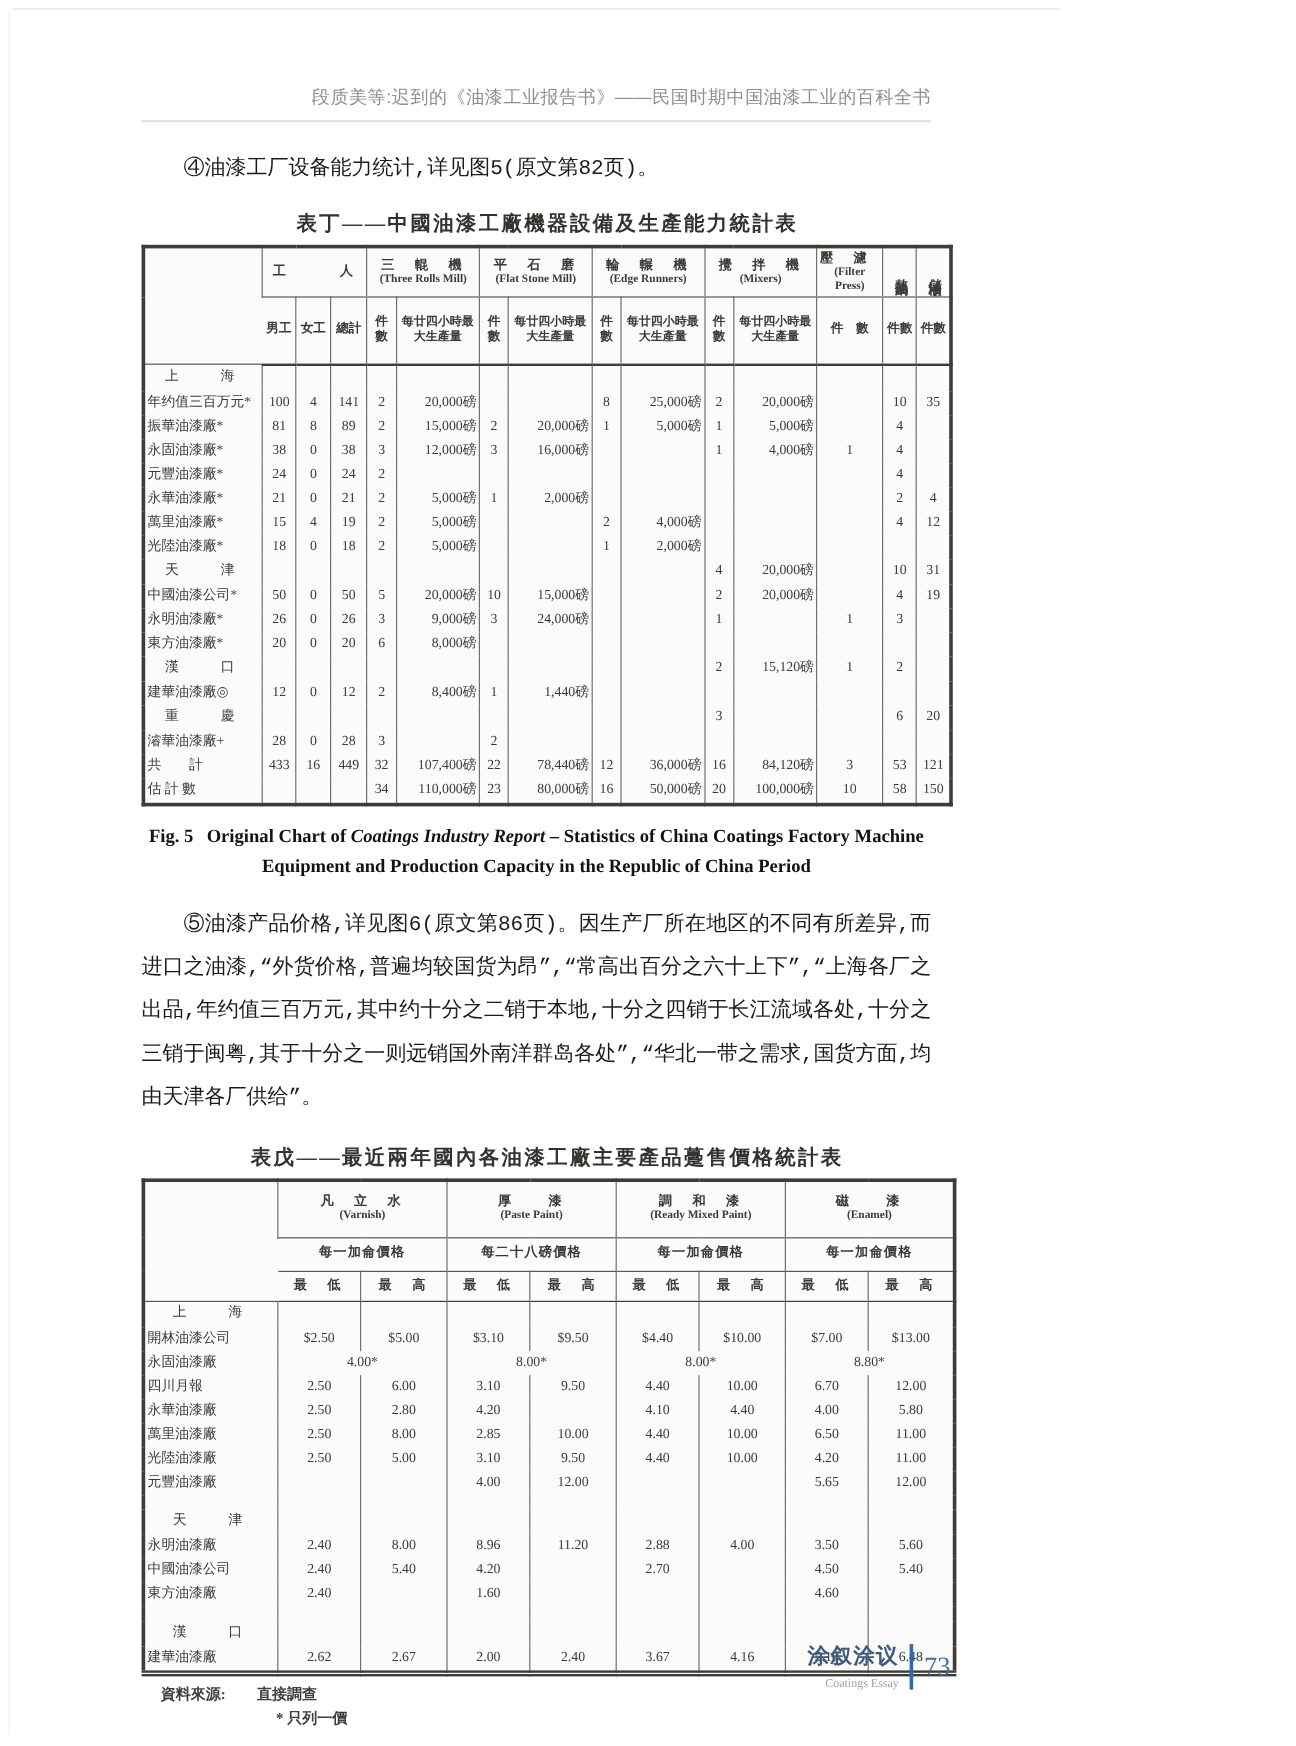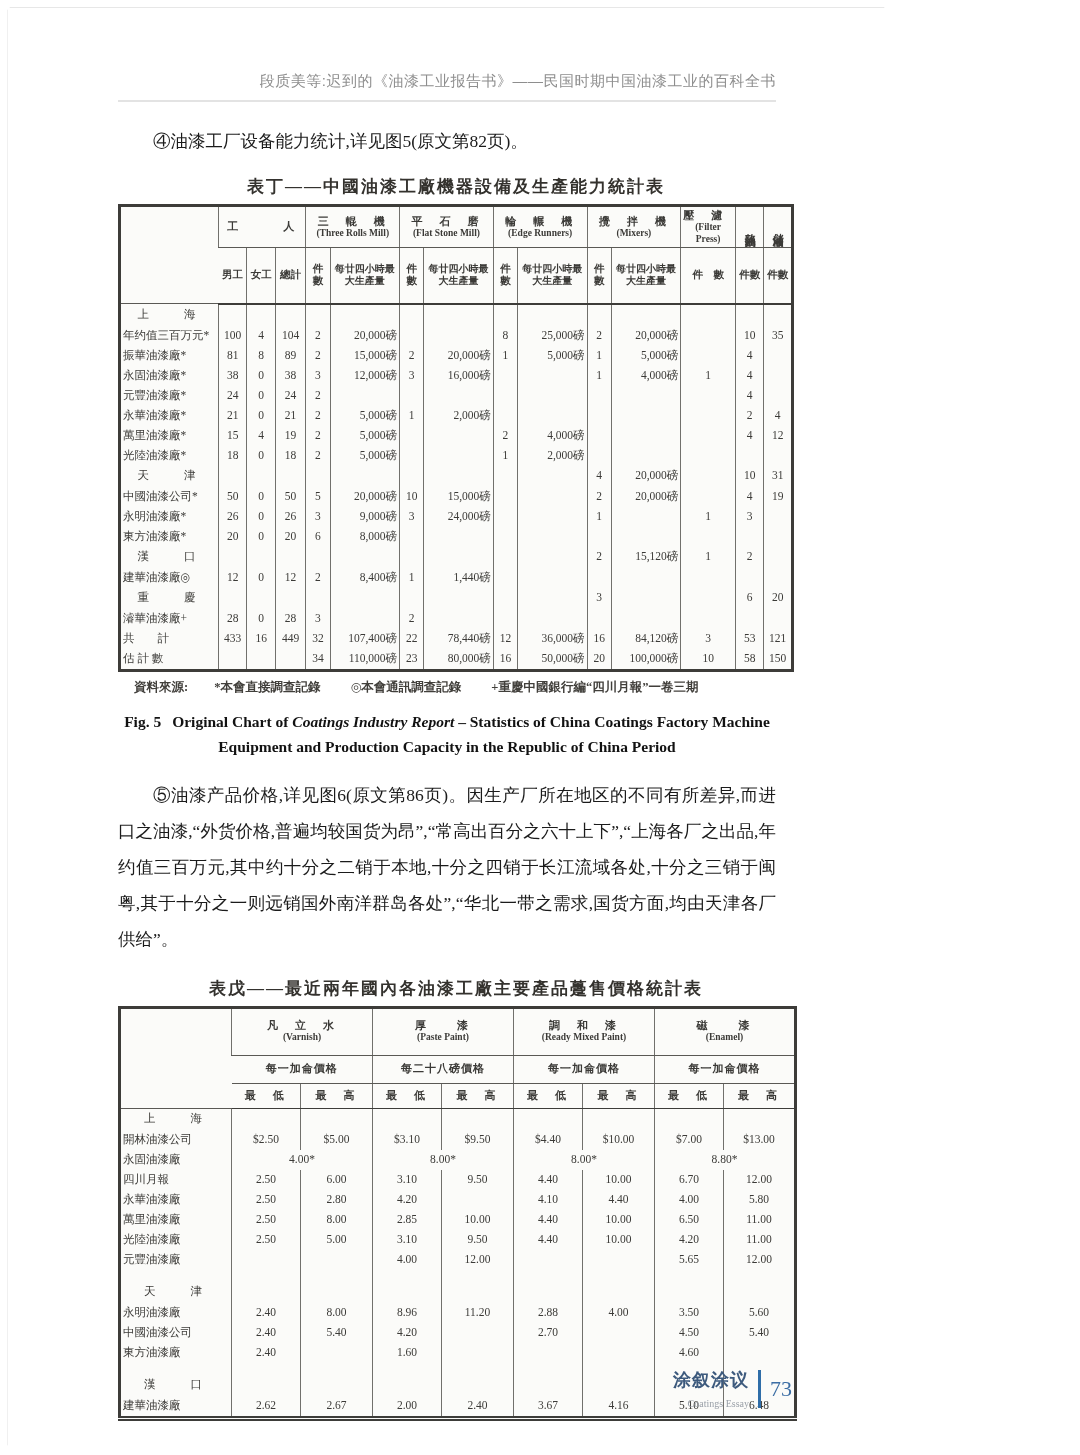--- a/index.html
+++ b/index.html
@@ -6,21 +6,21 @@
   .page { width:894px; height:1455px; position:relative; background:#fff;
           font-family:"Liberation Serif","DejaVu Serif",serif; color:#1f1f1f; overflow:hidden;border-radius:29px; }
   .edge-top { position:absolute; top:7px; left:0; width:100%; height:1px; background:#e7e7e7; }
   .edge-left { position:absolute; left:7px; top:0; width:1px; height:100%; background:#f0f0f0; }
   .content { padding:0 118px; }
 
   .running-header { padding-top:72px; text-align:right;
       font-family:"Liberation Sans","DejaVu Sans",sans-serif; font-size:15px; color:#8e8e8e; letter-spacing:.5px; }
   .header-rule { margin-top:9px; height:2px; background:#e3e3e3; }
 
-  .para { font-size:17.5px; line-height:36px; text-align:justify; text-indent:2em; color:#1b1b1b; margin:0; }
+  .para { font-size:17.5px; line-height:36px; text-align:justify; text-indent:2em; color:#1b1b1b; margin:0;font-family:Liberation Mono, monospace; }
   .para.p1 { margin-top:21px; }
   .para.p2 { margin-top:18px; }
 
   
   .figure { width:676px; margin:16px auto 0; color:#3b3a37; }
   .fig-title { text-align:center; font-weight:bold; font-size:17px; letter-spacing:2px; color:#34322e; }
   table.scan { width:100%; border-collapse:collapse; table-layout:fixed; margin-top:6px;
                background:#fbfbf9; border:3px solid #3d3c39; font-size:11.5px; line-height:1.2; color:#3b3a37; }
   table.scan th, table.scan td { padding:0 2px; border-left:1px solid #71706c; overflow:hidden; }
   table.scan th:first-child, table.scan td:first-child { border-left:none; }
@@ -155,21 +155,21 @@
               <td class="a-c"></td>
               <td class="a-r"></td>
               <td class="a-c"></td>
               <td class="a-c"></td>
               <td class="a-c"></td>
             </tr>
             <tr class="r-data">
               <td class="lbl">年约值三百万元*</td>
               <td class="a-c">100</td>
               <td class="a-c">4</td>
-              <td class="a-c">104</td>
+              <td class="a-c">141</td>
               <td class="a-c">2</td>
               <td class="a-r">20,000磅</td>
               <td class="a-c"></td>
               <td class="a-r"></td>
               <td class="a-c">8</td>
               <td class="a-r">25,000磅</td>
               <td class="a-c">2</td>
               <td class="a-r">20,000磅</td>
               <td class="a-c"></td>
               <td class="a-c">10</td>
@@ -442,23 +442,20 @@
               <td class="a-c">16</td>
               <td class="a-r">50,000磅</td>
               <td class="a-c">20</td>
               <td class="a-r">100,000磅</td>
               <td class="a-c">10</td>
               <td class="a-c">58</td>
               <td class="a-c">150</td>
             </tr>
           </tbody>
       </table>
-      <div class="fig-note">
-        <span class="src-label">資料來源:</span><span class="src-item">*本會直接調查記錄</span><span class="src-item">◎本會通訊調查記錄</span><span class="src-item">+重慶中國銀行編“四川月報”一卷三期</span>
-      </div>
     </figure>
 
     <div class="caption">
       <div class="caption-en">
         <span class="cap-no">Fig. 5</span><span>Original Chart of </span><i>Coatings Industry Report</i><span> – Statistics of China Coatings Factory Machine Equipment and Production Capacity in the Republic of China Period</span>
       </div>
     </div>
 
     <p class="para p2">⑤油漆产品价格,详见图6(原文第86页)。因生产厂所在地区的不同有所差异,而进口之油漆,“外货价格,普遍均较国货为昂”,“常高出百分之六十上下”,“上海各厂之出品,年约值三百万元,其中约十分之二销于本地,十分之四销于长江流域各处,十分之三销于闽粤,其于十分之一则远销国外南洋群岛各处”,“华北一带之需求,国货方面,均由天津各厂供给”。</p>
 
@@ -681,20 +678,24 @@
               <td class="a-c">2.67</td>
               <td class="a-c">2.00</td>
               <td class="a-c">2.40</td>
               <td class="a-c">3.67</td>
               <td class="a-c">4.16</td>
               <td class="a-c">5.10</td>
               <td class="a-c">6.48</td>
             </tr>
           </tbody>
       </table>
+      <div class="fig-note">
+        <div><span class="src-label">資料來源:</span><span class="src-item">直接調查</span></div>
+        <div class="line2"><span class="src-item">* 只列一價</span></div>
+      </div>
     </figure>
 
   </div>
 
   <div class="footer">
     <div class="brand">
       <div class="brand-zh">涂叙涂议</div>
       <div class="brand-en">Coatings Essay</div>
     </div>
     <div class="footer-bar"></div>

